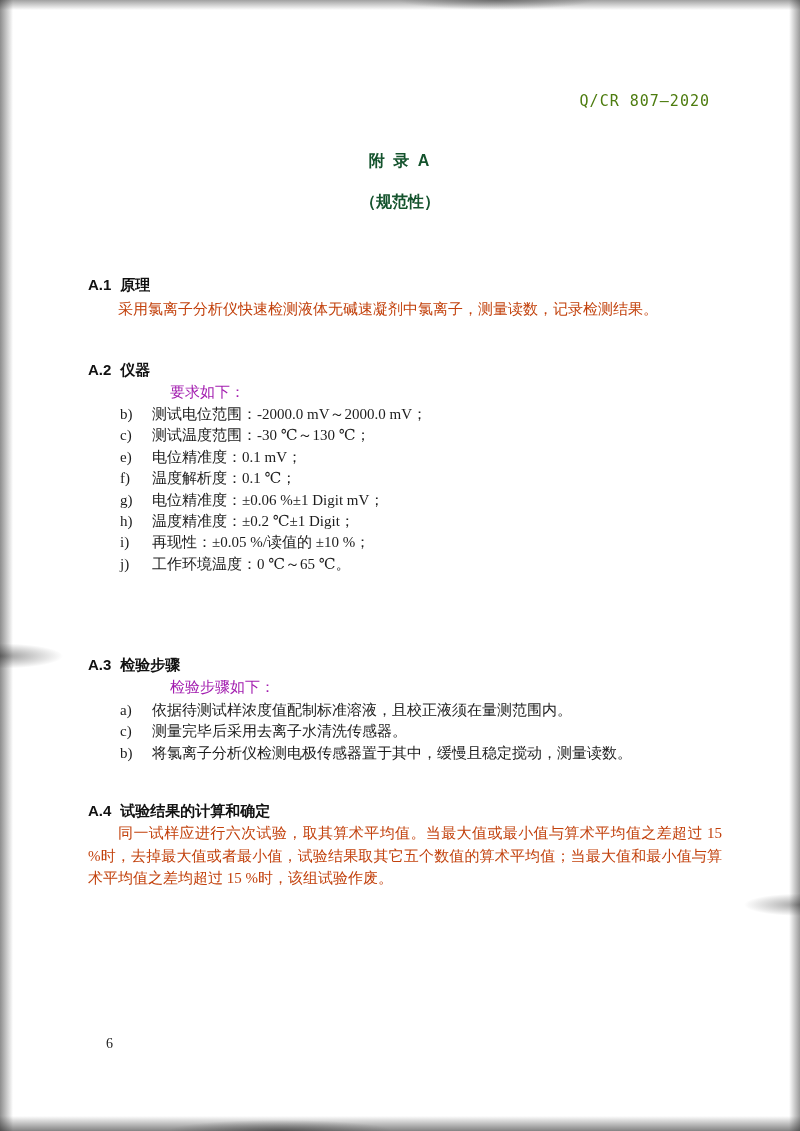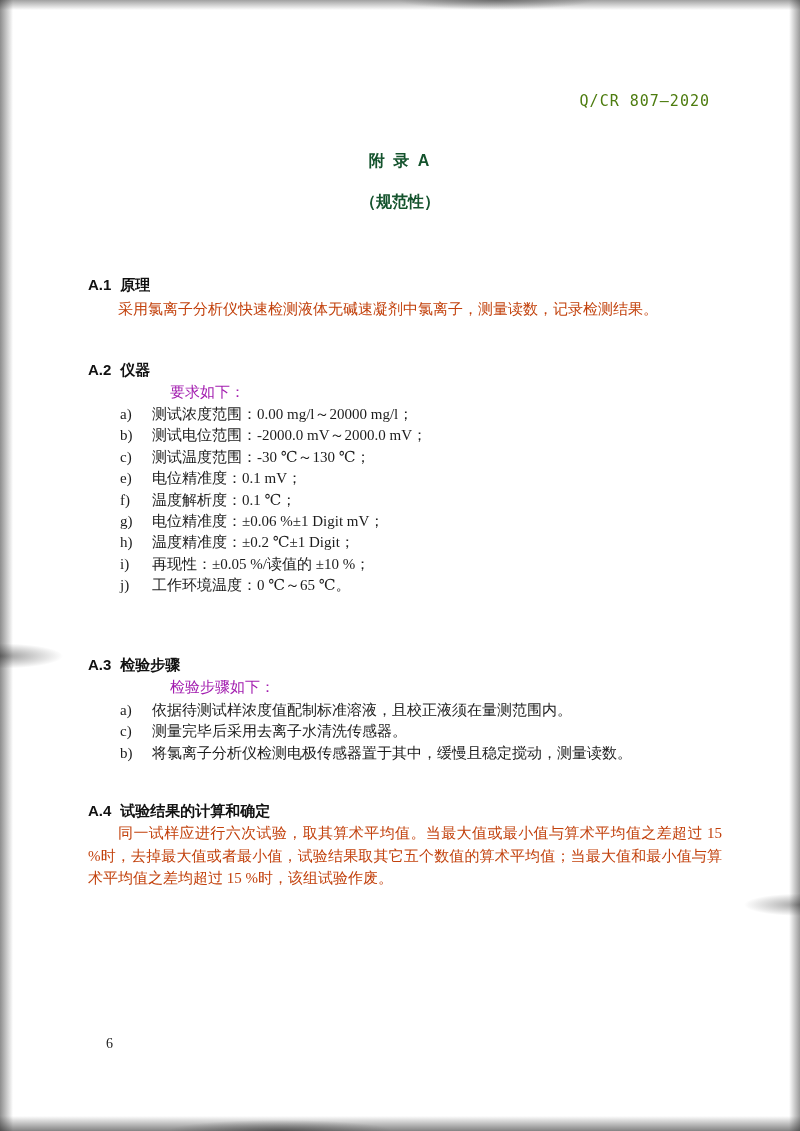--- a/index.html
+++ b/index.html
@@ -116,21 +116,20 @@
   <div class="section-heading" style="top:260px">
     <span class="sec-no">A.1</span><span>原理</span>
   </div>
   <div class="para" style="top:298px">采用氯离子分析仪快速检测液体无碱速凝剂中氯离子，测量读数，记录检测结果。</div>
 
   <div class="section-heading" style="top:345px">
     <span class="sec-no">A.2</span><span>仪器</span>
   </div>
   <div class="intro-line" style="top:383px">要求如下：</div>
   <div class="item-list" style="top:404px">
-    <div class="item-row"><span class="item-label">a)</span><span>测试浓度范围：0.00 mg/l～20000 mg/l；</span></div>
     <div class="item-row"><span class="item-label">b)</span><span>测试电位范围：-2000.0 mV～2000.0 mV；</span></div>
     <div class="item-row"><span class="item-label">c)</span><span>测试温度范围：-30 ℃～130 ℃；</span></div>
     <div class="item-row"><span class="item-label">e)</span><span>电位精准度：0.1 mV；</span></div>
     <div class="item-row"><span class="item-label">f)</span><span>温度解析度：0.1 ℃；</span></div>
     <div class="item-row"><span class="item-label">g)</span><span>电位精准度：±0.06 %±1 Digit mV；</span></div>
     <div class="item-row"><span class="item-label">h)</span><span>温度精准度：±0.2 ℃±1 Digit；</span></div>
     <div class="item-row"><span class="item-label">i)</span><span>再现性：±0.05 %/读值的 ±10 %；</span></div>
     <div class="item-row"><span class="item-label">j)</span><span>工作环境温度：0 ℃～65 ℃。</span></div>
   </div>
 

